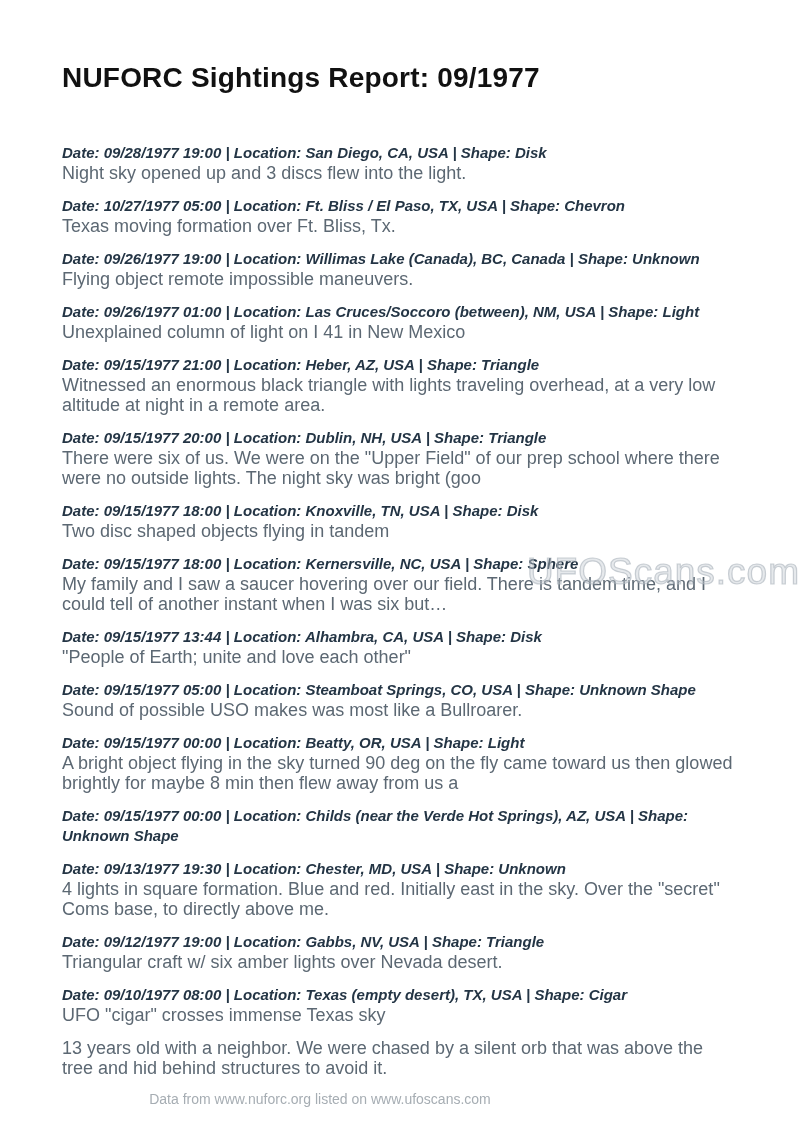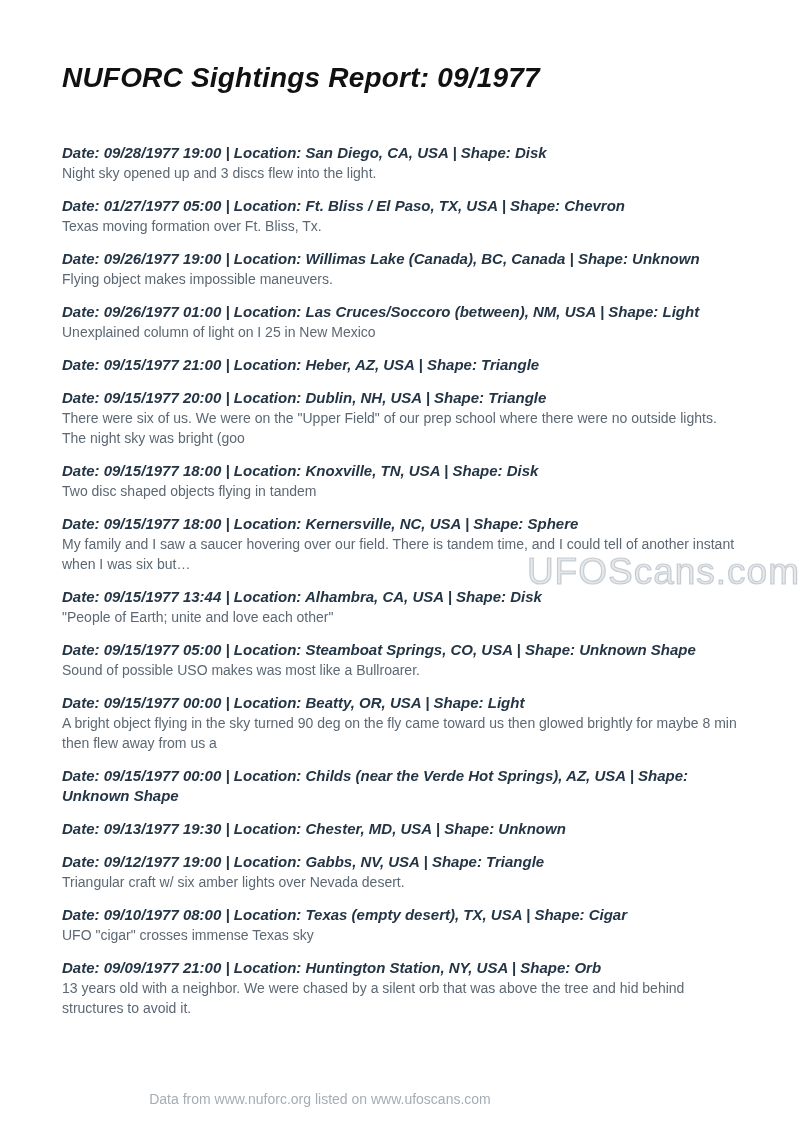--- a/index.html
+++ b/index.html
@@ -26,38 +26,37 @@
     height: 1132px;
     padding: 48px 62px 0 62px;
   }
   .page-title {
     font-size: 28px;
     font-weight: bold;
     color: var(--title-text);
     margin: 14px 0 0 0;
     line-height: 32px;
     letter-spacing: 0.2px;
-    font-style: italic;
   }
   .sightings-list {
     margin-top: 49px;
   }
   .entry {
     margin: 0 0 13px 0;
   }
   .entry-header {
     font-size: 15px;
     font-weight: bold;
     font-style: italic;
     color: var(--heading-text);
     margin: 0;
     line-height: 20px;
   }
   .entry-desc {
-    font-size: 14px;
+    font-size: 18px;
     font-weight: normal;
     color: var(--body-text);
     margin: 0;
     line-height: 20px;
   }
   .watermark {
     position: absolute;
     top: 551px;
     left: 0;
     width: 800px;
@@ -85,33 +84,34 @@
 <body>
 
 <div class="page">
   <h1 class="page-title">NUFORC Sightings Report: 09/1977</h1>
   <div class="sightings-list" id="sightings-list">
       <div class="entry">
         <p class="entry-header">Date: 09/28/1977 19:00 | Location: San Diego, CA, USA | Shape: Disk</p>
         <p class="entry-desc">Night sky opened up and 3 discs flew into the light.</p>
       </div>
       <div class="entry">
-        <p class="entry-header">Date: 01/27/1977 05:00 | Location: Ft. Bliss / El Paso, TX, USA | Shape: Chevron</p>
+        <p class="entry-header">Date: 10/27/1977 05:00 | Location: Ft. Bliss / El Paso, TX, USA | Shape: Chevron</p>
         <p class="entry-desc">Texas moving formation over Ft. Bliss, Tx.</p>
       </div>
       <div class="entry">
         <p class="entry-header">Date: 09/26/1977 19:00 | Location: Willimas Lake (Canada), BC, Canada | Shape: Unknown</p>
-        <p class="entry-desc">Flying object makes impossible maneuvers.</p>
+        <p class="entry-desc">Flying object remote impossible maneuvers.</p>
       </div>
       <div class="entry">
         <p class="entry-header">Date: 09/26/1977 01:00 | Location: Las Cruces/Soccoro (between), NM, USA | Shape: Light</p>
-        <p class="entry-desc">Unexplained column of light on I 25 in New Mexico</p>
+        <p class="entry-desc">Unexplained column of light on I 41 in New Mexico</p>
       </div>
       <div class="entry">
         <p class="entry-header">Date: 09/15/1977 21:00 | Location: Heber, AZ, USA | Shape: Triangle</p>
+        <p class="entry-desc">Witnessed an enormous black triangle with lights traveling overhead, at a very low altitude at night in a remote area.</p>
       </div>
       <div class="entry">
         <p class="entry-header">Date: 09/15/1977 20:00 | Location: Dublin, NH, USA | Shape: Triangle</p>
         <p class="entry-desc">There were six of us. We were on the "Upper Field" of our prep school where there were no outside lights. The night sky was bright (goo</p>
       </div>
       <div class="entry">
         <p class="entry-header">Date: 09/15/1977 18:00 | Location: Knoxville, TN, USA | Shape: Disk</p>
         <p class="entry-desc">Two disc shaped objects flying in tandem</p>
       </div>
       <div class="entry">
@@ -128,29 +128,29 @@
       </div>
       <div class="entry">
         <p class="entry-header">Date: 09/15/1977 00:00 | Location: Beatty, OR, USA | Shape: Light</p>
         <p class="entry-desc">A bright object flying in the sky turned 90 deg on the fly came toward us then glowed brightly for maybe 8 min then flew away from us a</p>
       </div>
       <div class="entry">
         <p class="entry-header">Date: 09/15/1977 00:00 | Location: Childs (near the Verde Hot Springs), AZ, USA | Shape: Unknown Shape</p>
       </div>
       <div class="entry">
         <p class="entry-header">Date: 09/13/1977 19:30 | Location: Chester, MD, USA | Shape: Unknown</p>
+        <p class="entry-desc">4 lights in square formation. Blue and red. Initially east in the sky. Over the "secret" Coms base, to directly above me.</p>
       </div>
       <div class="entry">
         <p class="entry-header">Date: 09/12/1977 19:00 | Location: Gabbs, NV, USA | Shape: Triangle</p>
         <p class="entry-desc">Triangular craft w/ six amber lights over Nevada desert.</p>
       </div>
       <div class="entry">
         <p class="entry-header">Date: 09/10/1977 08:00 | Location: Texas (empty desert), TX, USA | Shape: Cigar</p>
         <p class="entry-desc">UFO "cigar" crosses immense Texas sky</p>
       </div>
       <div class="entry">
-        <p class="entry-header">Date: 09/09/1977 21:00 | Location: Huntington Station, NY, USA | Shape: Orb</p>
         <p class="entry-desc">13 years old with a neighbor. We were chased by a silent orb that was above the tree and hid behind structures to avoid it.</p>
       </div>
     </div>
   <div class="watermark">UFOScans.com</div>
   <div class="footer-credit">Data from www.nuforc.org listed on www.ufoscans.com</div>
 </div>
 
 </body></html>

